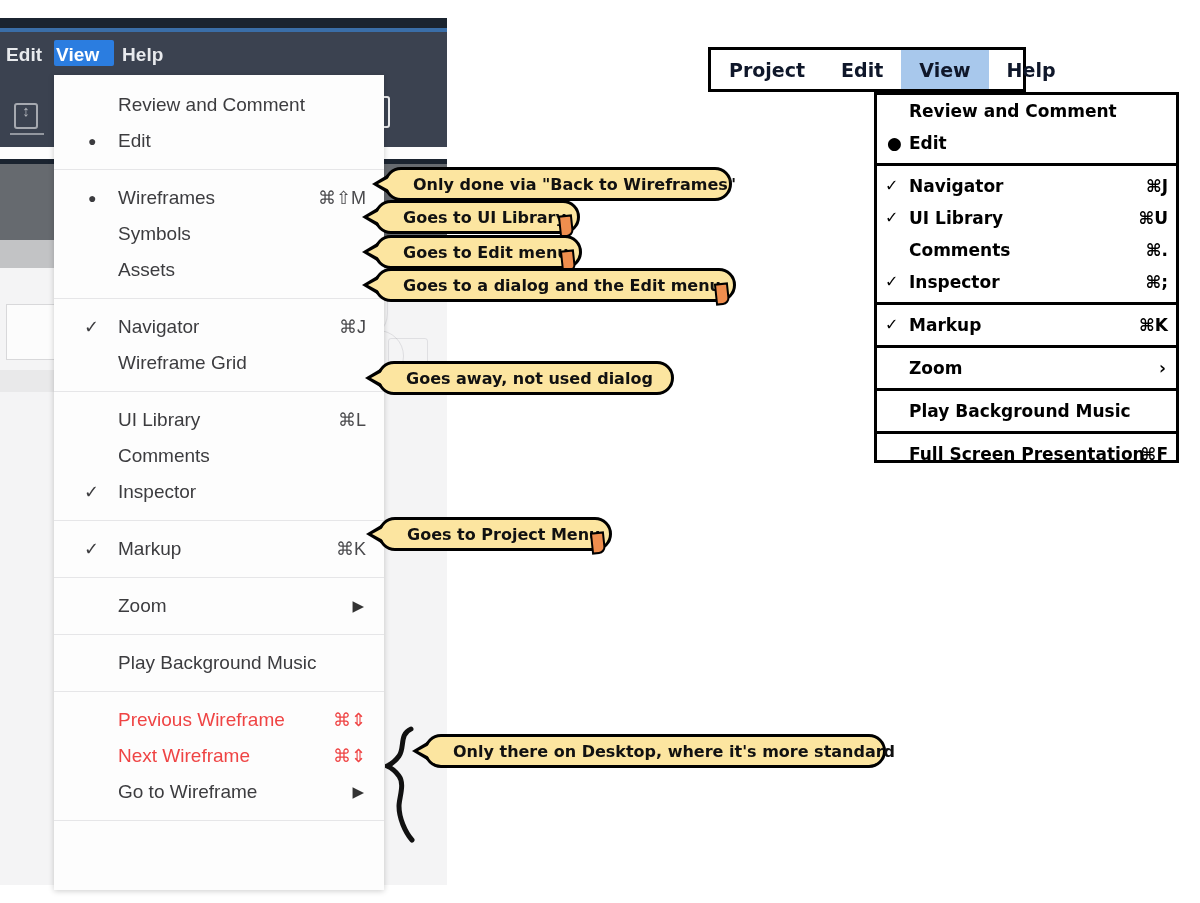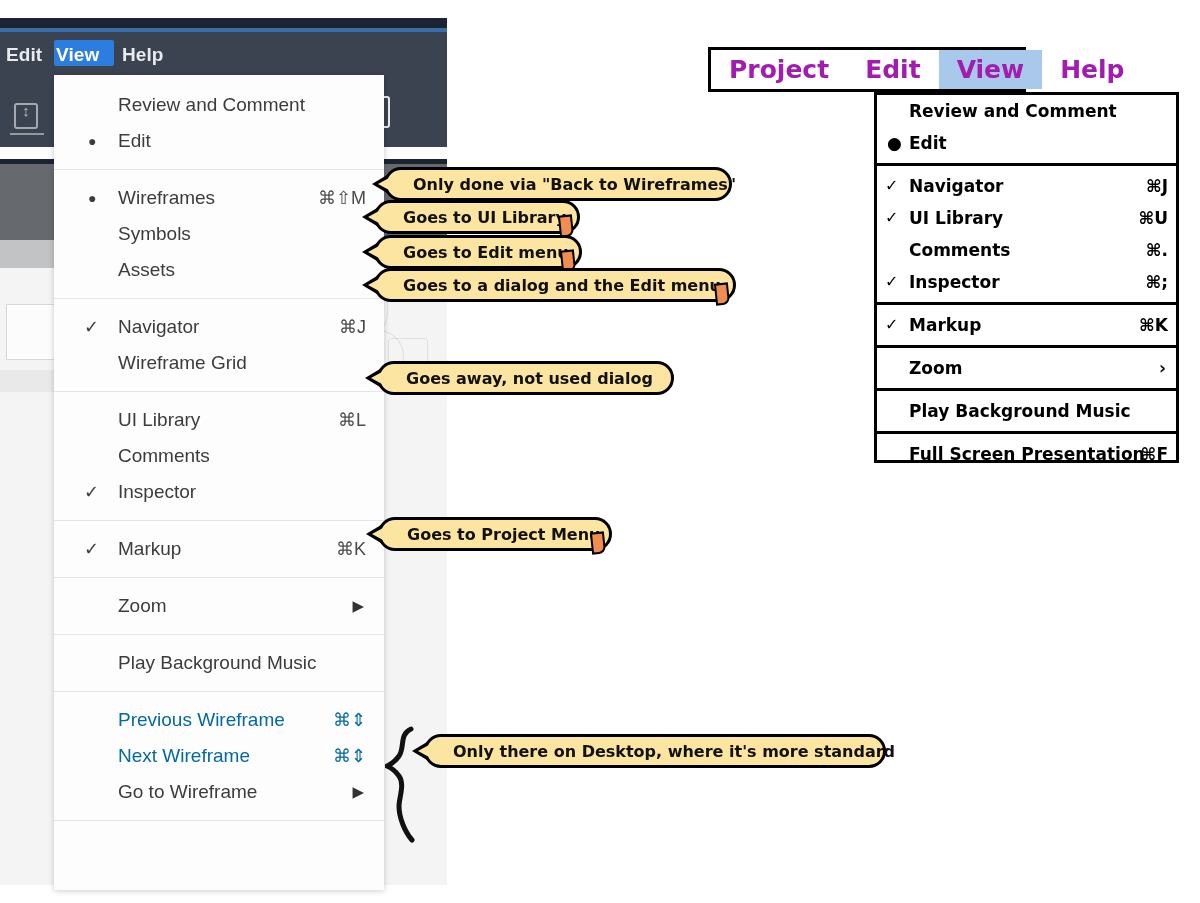--- a/index.html
+++ b/index.html
@@ -155,37 +155,37 @@
   }
   .rm-item .rm-mark.dot { font-size: 14px; left: 34px; }
   .rm-item .rm-key {
     position: absolute; right: 18px; top: 0; line-height: 33px;
     font-size: 18px; color: #4a4a4d;
   }
   .rm-item .rm-arrow {
     position: absolute; right: 20px; top: 0; line-height: 33px;
     font-size: 15px; color: #333;
   }
-  .rm-item.disabled, .rm-item.disabled .rm-key { color: #0369a1; }
+  .rm-item.disabled, .rm-item.disabled .rm-key { color: #ef4444; }
   .rm-sep {
     height: 1px; background: #e6e6e8; margin: 10px 0 10px 0;
   }
   .rm-item.tall { height: 36px; line-height: 36px; }
   .rm-item.tall .rm-mark, .rm-item.tall .rm-key, .rm-item.tall .rm-arrow { line-height: 36px; }
 
   
   .wf-menubar {
     position: absolute; left: 708px; top: 47px;
     width: 318px; height: 45px;
     background: #ffffff; border: 3px solid #000;
     display: flex; align-items: stretch;
   }
   .wf-mb-item {
     flex: 0 0 auto; display: flex; align-items: center; justify-content: center;
-    padding: 0 18px; font-size: 25px; font-weight: 700; color: #a21caf;
+    padding: 0 18px; font-size: 19px; font-weight: 700; color: #0f172a;
     font-family: "DejaVu Sans", sans-serif;
   }
   .wf-mb-item.active { background: #a8c8ec; }
 
   .wf-menu {
     position: absolute; left: 874px; top: 92px;
     width: 305px; height: 371px;
     background: #ffffff; border: 3px solid #000;
     font-family: "DejaVu Sans", sans-serif;
   }

